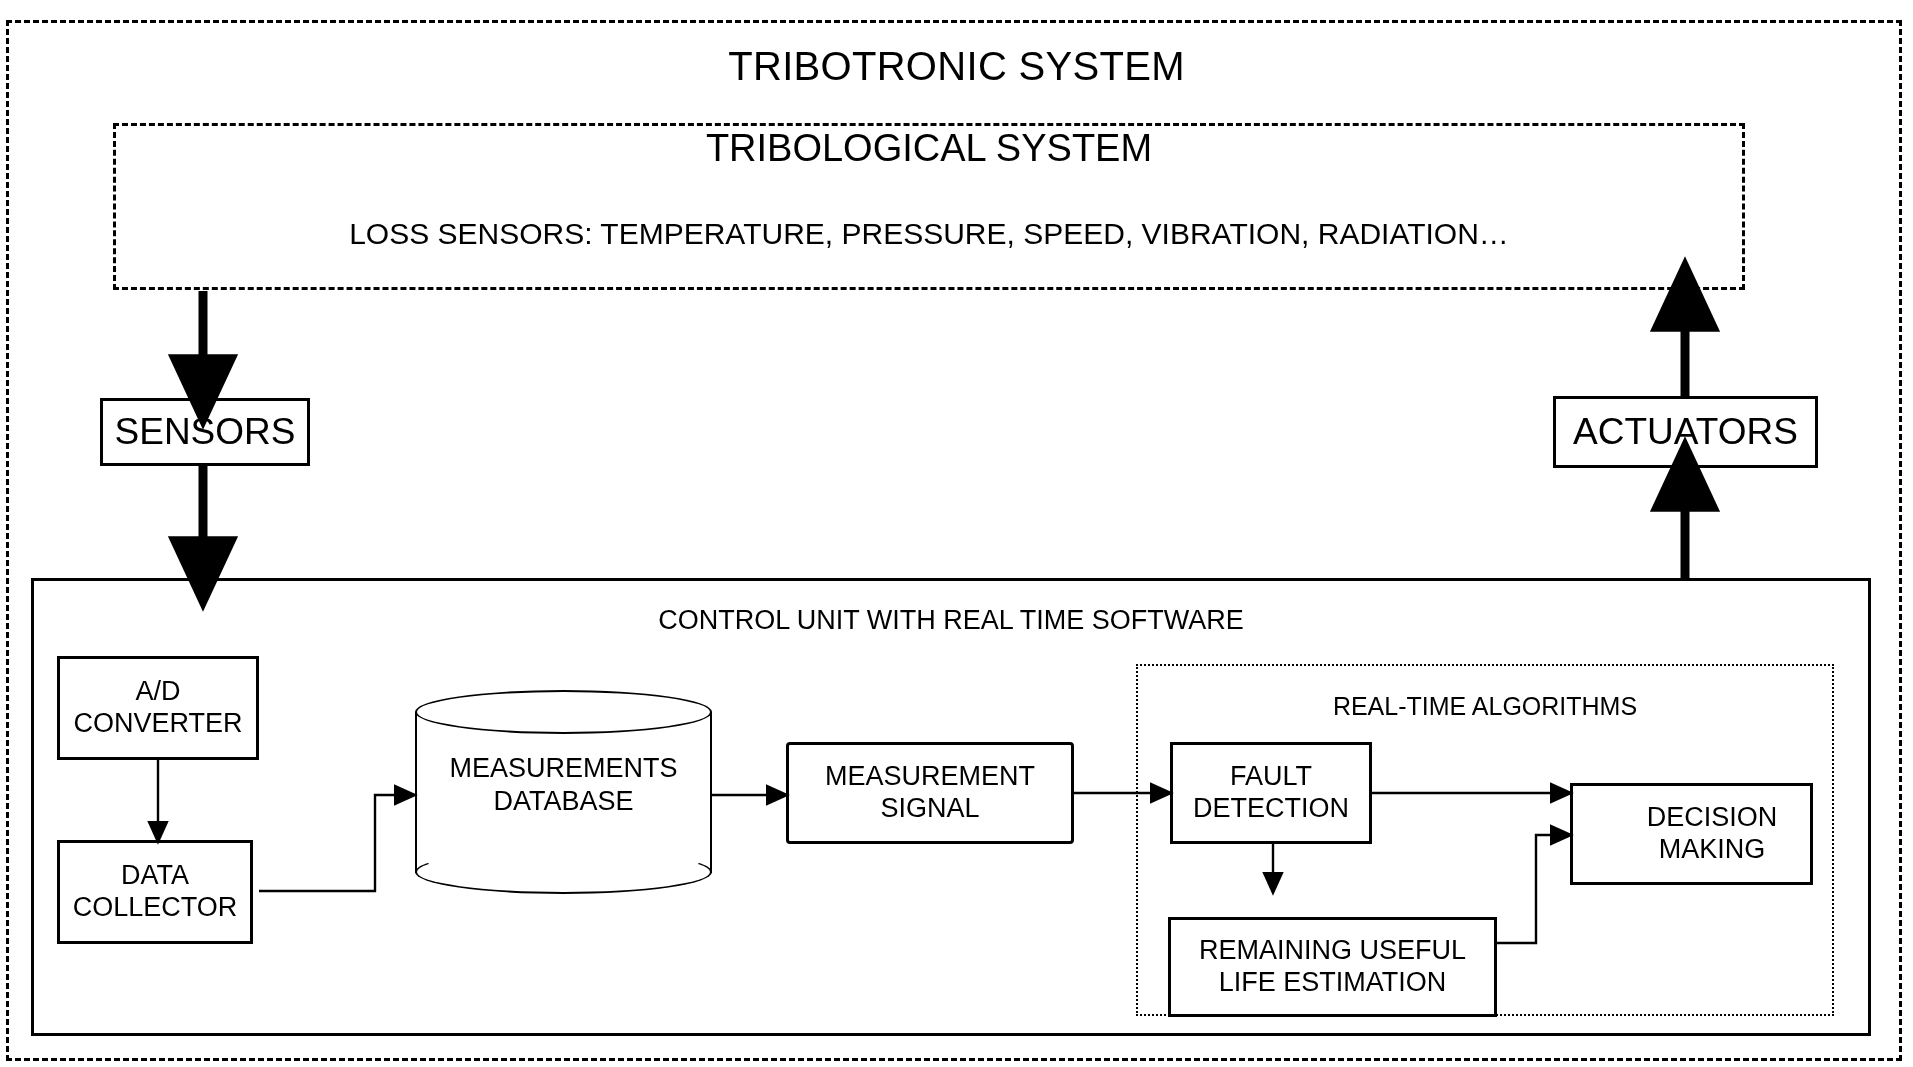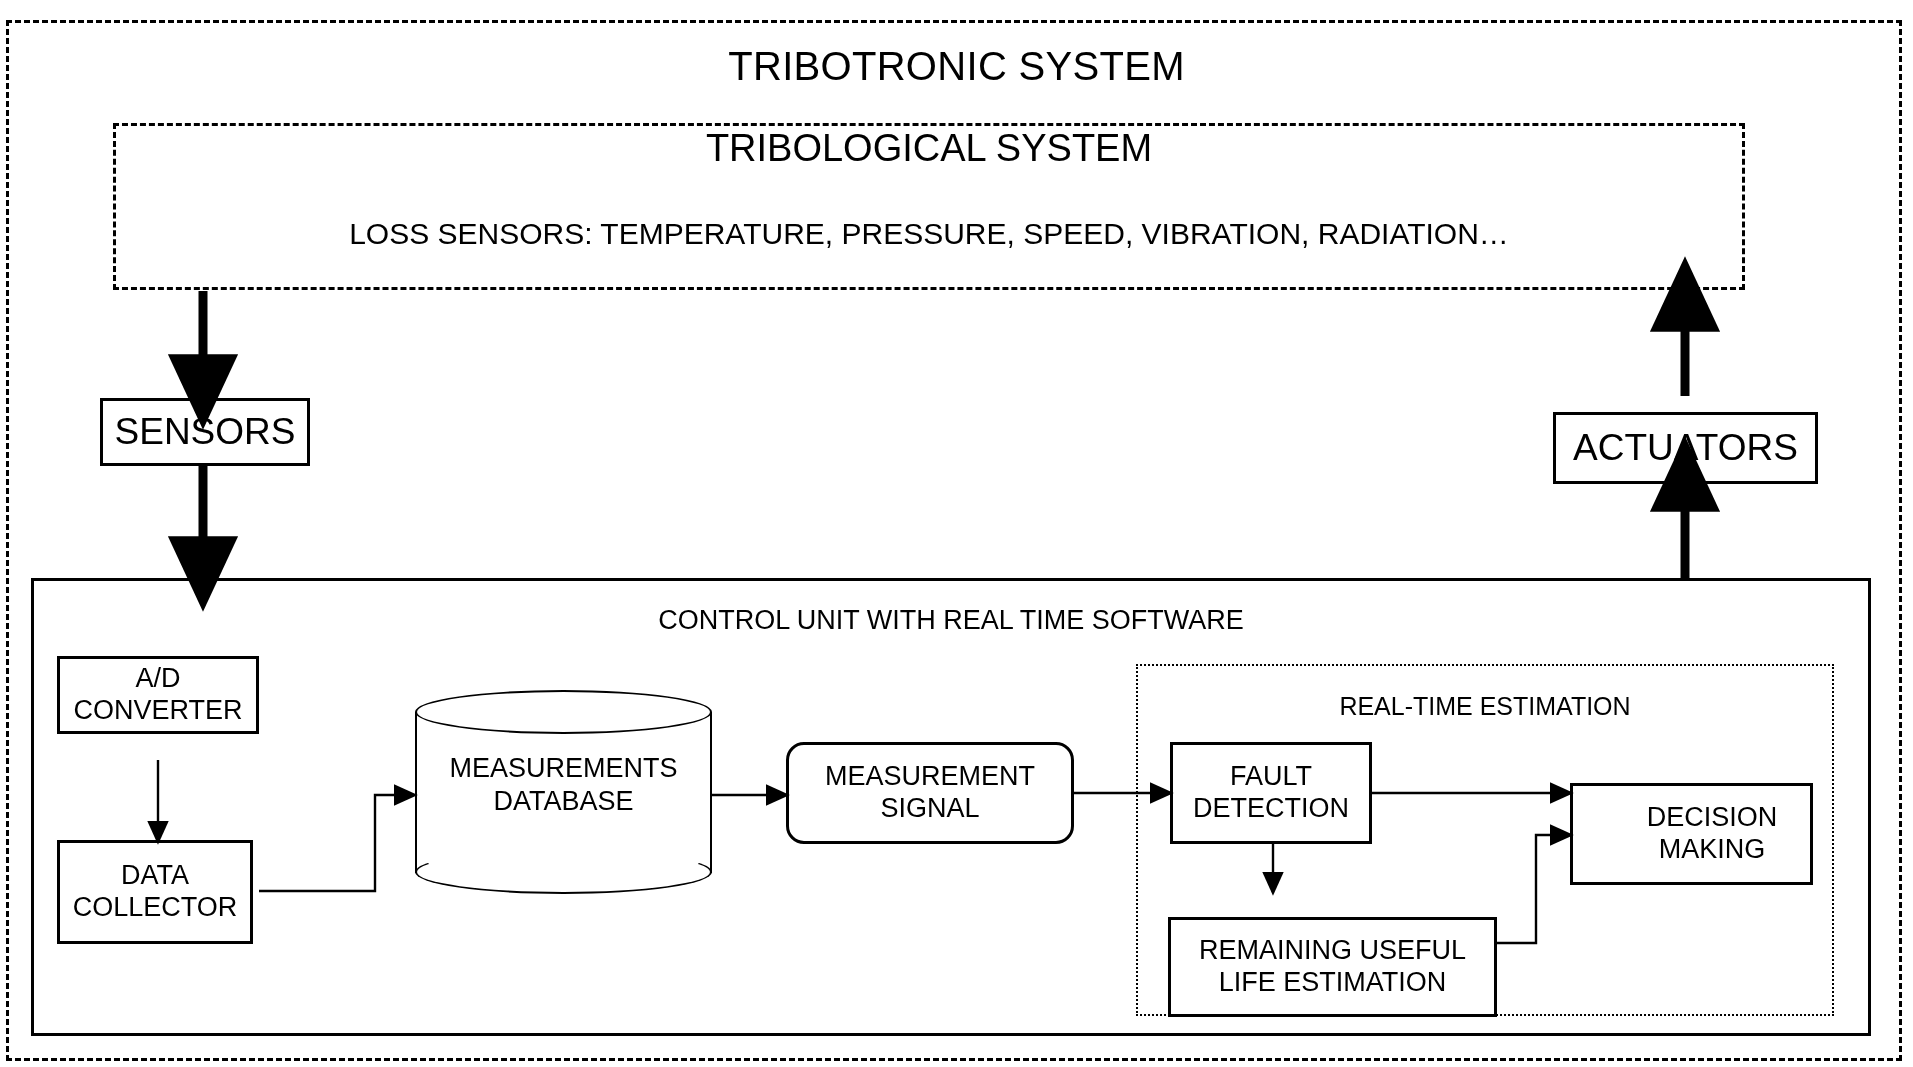--- a/index.html
+++ b/index.html
@@ -82,34 +82,33 @@
     text-align: center;
     line-height: 1.18;
   }
   .node-sensors {
     left: 100px; top: 398px; width: 210px; height: 68px;
     font-size: 37px;
   }
   .node-actuators {
     left: 1553px; top: 396px; width: 265px; height: 72px;
     font-size: 37px;
-    margin-top: 16px;
   }
   .node-adc {
-    left: 57px; top: 656px; width: 202px; height: 78px;
+    left: 57px; top: 656px; width: 202px; height: 104px;
     font-size: 27px;
   }
   .node-data-collector {
     left: 57px; top: 840px; width: 196px; height: 104px;
     font-size: 27px;
   }
   .node-measurement-signal {
     left: 786px; top: 742px; width: 288px; height: 102px;
     font-size: 27px;
-    border-radius: 18px;
+    border-radius: 4px;
   }
   .node-fault-detection {
     left: 1170px; top: 742px; width: 202px; height: 102px;
     font-size: 27px;
   }
   .node-rul {
     left: 1168px; top: 917px; width: 329px; height: 100px;
     font-size: 27px;
   }
   .node-decision-making {
@@ -193,21 +192,21 @@
     <div class="cyl-body"></div>
     <div class="cyl-bottom"></div>
     <div class="cyl-top"></div>
     <div class="cyl-label">MEASUREMENTS<br>DATABASE</div>
   </div>
 
   <div class="abs node node-measurement-signal">MEASUREMENT<br>SIGNAL</div>
 
   <div class="abs rt-algorithms-box"></div>
 
-  <div class="abs label title-rt-algorithms">REAL-TIME ESTIMATION</div>
+  <div class="abs label title-rt-algorithms">REAL-TIME ALGORITHMS</div>
 
   <div class="abs node node-fault-detection">FAULT<br>DETECTION</div>
 
   <div class="abs node node-rul">REMAINING USEFUL<br>LIFE ESTIMATION</div>
 
   <div class="abs node node-decision-making">DECISION<br>MAKING</div>
 
   <svg id="wires" viewBox="0 0 1913 1067">
     <defs>
       <marker id="arrow-thick" markerWidth="9" markerHeight="9" refX="4.2" refY="4.5" orient="auto" markerUnits="strokeWidth">

